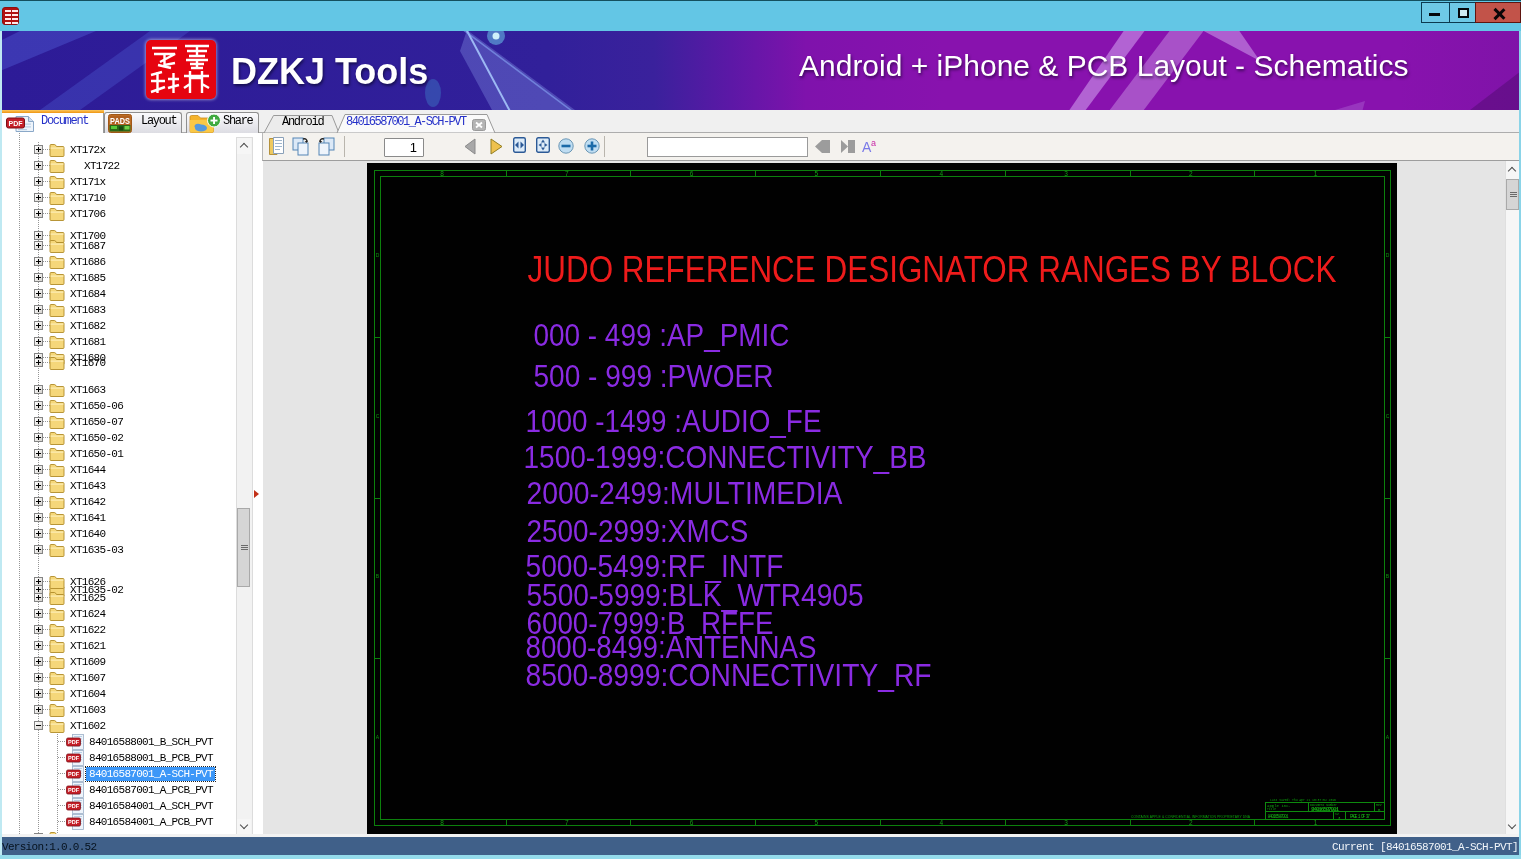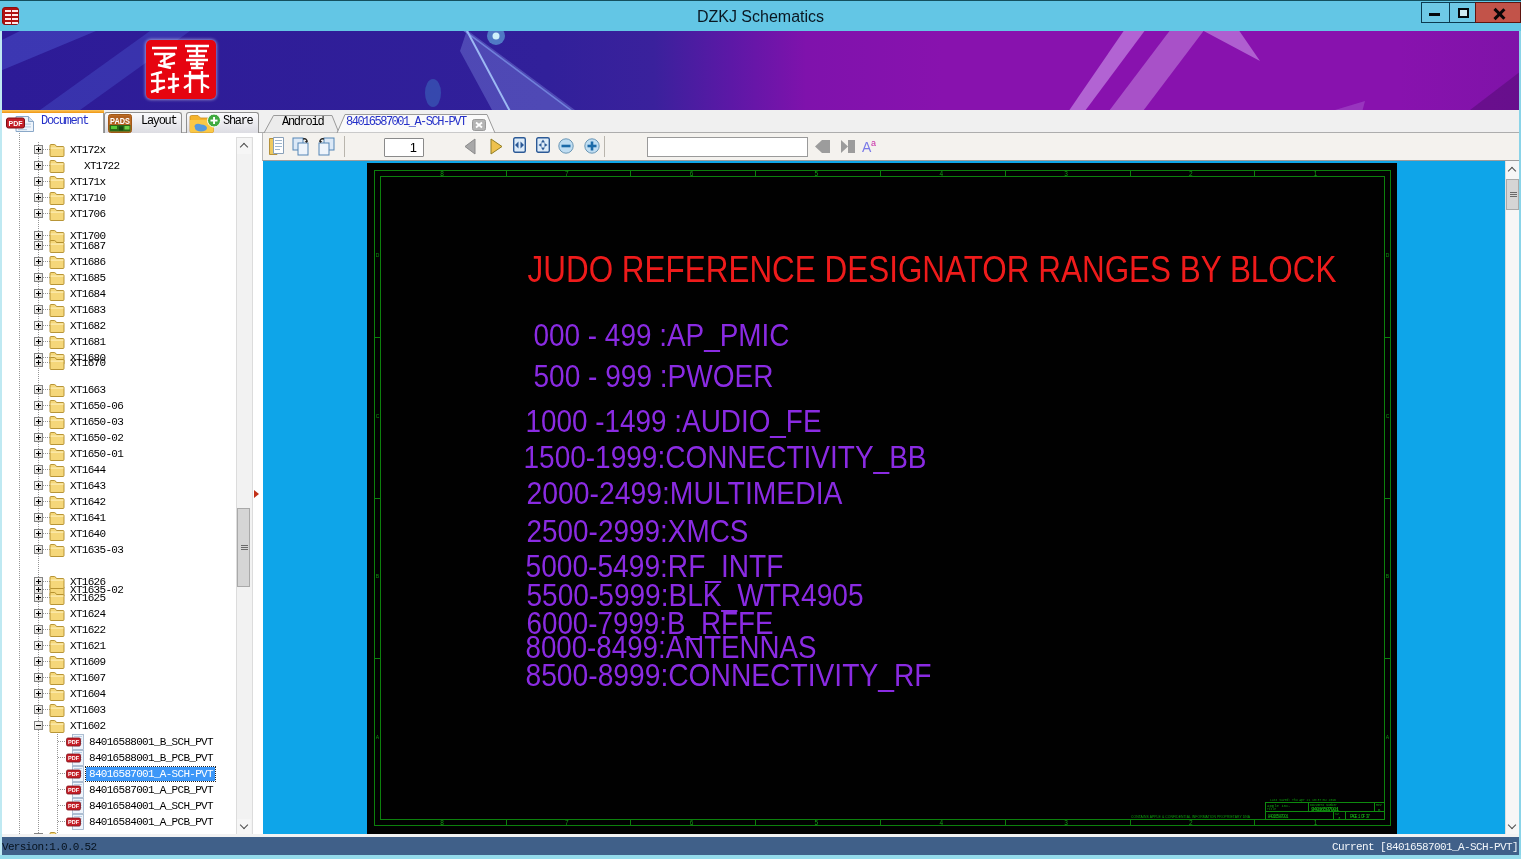--- a/index.html
+++ b/index.html
@@ -51,41 +51,40 @@
 
 #splitter{position:absolute;left:253px;top:133px;width:9px;height:703px;background:#fff}
 #sparrow{position:absolute;left:1px;top:357px;width:0;height:0;border-left:5px solid #c23018;border-top:4px solid transparent;border-bottom:4px solid transparent}
 
 #toolbar{position:absolute;left:262px;top:133px;width:1259px;height:28px;background:#f4f2ee;border-left:1px solid #b9b9b9;border-bottom:1px solid #9d9d9d}
 #toolbar .sep{position:absolute;top:3px;width:1px;height:21px;background:#b9b5ad}
 .tbtext{position:absolute;top:25px;font-size:18px;color:#000000}
 #pageinput{position:absolute;left:121px;top:5px;width:40px;height:19px;background:#fff;border:1px solid #8a8a8a;border-radius:1px;font-size:13px;text-align:right;padding-right:6px;line-height:17px}
 #findinput{position:absolute;left:384px;top:4px;width:161px;height:20px;background:#fff;border:1px solid #9a9a9a}
 
-#viewer{position:absolute;left:263px;top:161px;width:1242px;height:673px;background:#0ea5e9;overflow:hidden}
+#viewer{position:absolute;left:263px;top:161px;width:1242px;height:673px;background:#e5e5e5;overflow:hidden}
 #page{position:absolute;left:104px;top:2px;width:1030px;height:671px;background:#010101}
 
 #vscroll{position:absolute;left:1505px;top:161px;width:14px;height:673px;background:#f6f6f6;border-left:1px solid #dfdfdf}
 .sbtn{position:absolute;left:0;width:14px;height:16px;background:#f6f6f6}
 .thumb{position:absolute;left:0;width:13px;background:#d5d5d5;border:1px solid #a9a9a9}
 .grip{position:absolute;left:3px;width:7px;height:1px;background:#6a6a6a;box-shadow:0 2px 0 #6a6a6a,0 4px 0 #6a6a6a}
 .chev{position:absolute;width:6px;height:6px;border-left:1.6px solid #4c4c4c;border-top:1.6px solid #4c4c4c}
 
 #statusstrip{position:absolute;left:0;top:834px;width:1521px;height:3px;background:#f2f2f2}
 #statusbar{position:absolute;left:0;top:837px;width:1521px;height:18px;background:#406089}
 #statusbar .ver{position:absolute;left:2px;top:4px;font-family:"Liberation Mono",monospace;font-size:11px;letter-spacing:-0.7px;color:#06121e}
 #statusbar .cur{position:absolute;right:3px;top:4px;font-family:"Liberation Mono",monospace;font-size:11px;letter-spacing:-0.6px;color:#f2f6fa}
 #bottomstrip{position:absolute;left:0;top:855px;width:1521px;height:4px;background:#94dbeb}
 #rightedge{position:absolute;left:1519px;top:31px;width:2px;height:824px;background:#8ad4e8}
 </style></head>
 <body>
 
 <div id="titlebar">
  <div id="appicon"></div>
- <div class="tname">DZKJ Schematics</div>
  <div class="wbtn" id="btnmin">
       <i></i>
     </div>
  <div class="wbtn" id="btnmax">
       <i></i>
     </div>
  <div class="wbtn" id="btnclose">
       <i></i>
     </div>
 </div>
@@ -109,20 +108,22 @@
  <div id="logo">
   <svg class="abs" style="left:0;top:0" width="70" height="59" viewBox="0 0 70 59">
    <g stroke="#fff" stroke-width="2.4" fill="none">
     <path d="M6 8 H31 M8 14 H29 L14 22 M18.5 14 V25 L29 23 M12 25 L25 28"></path>
     <path d="M39 6 H63 M41 11 H61 M43 16 H59 M51 6 V16 M40 20 H62 M44 24 H58 M51 20 V28 M45 28 H57"></path>
     <path d="M5 35 L16 32 M5 41 H19 M11.5 32 V53 M5 52 L19 47 M22 39 H33 M27.5 33 V53 M22 48 L33 45"></path>
     <path d="M38 36 H63 M44 31 V53 M56 31 V53 M38 48 L44 44 M56 44 L63 48 M44 38 H56"></path>
    </g>
   </svg>
  </div>
+ <div id="bnr1">DZKJ Tools</div>
+ <div id="bnr2">Android + iPhone &amp; PCB Layout - Schematics</div>
 </div>
 
 <div id="tabstrip">
  <div class="bline"></div>
  <div class="rtab" id="tab-layout"></div>
  <div class="rtab" id="tab-share"></div>
  <div id="tab-schematic">
       <div class="otop"></div>
     </div>
 
@@ -328,21 +329,21 @@
 </svg>
 <span class="tlabel" style="left:70px">XT1650-06</span>
 </div>
 <div class="trow" style="top:281px">
 <span class="hdots" style="left:43px;width:7px"></span>
 <span class="pm"></span>
 <svg class="fic" style="left:49px;top:2px" width="16" height="13" viewBox="0 0 16 13">
 <path d="M1 3 L1 11.5 Q1 12.5 2 12.5 L14 12.5 Q15 12.5 15 11.5 L15 3.5 Q15 2.5 14 2.5 L7.5 2.5 L6.3 0.8 Q6 0.5 5.5 0.5 L2 0.5 Q1 0.5 1 1.5 Z" fill="#f5d77a" stroke="#b08b28" stroke-width="0.9"></path>
 <path d="M1.6 4.1 L14.4 4.1" stroke="#fdf0bd" stroke-width="1.1"></path>
 </svg>
-<span class="tlabel" style="left:70px">XT1650-03</span>
+<span class="tlabel" style="left:70px">XT1650-07</span>
 </div>
 <div class="trow" style="top:297px">
 <span class="hdots" style="left:43px;width:7px"></span>
 <span class="pm"></span>
 <svg class="fic" style="left:49px;top:2px" width="16" height="13" viewBox="0 0 16 13">
 <path d="M1 3 L1 11.5 Q1 12.5 2 12.5 L14 12.5 Q15 12.5 15 11.5 L15 3.5 Q15 2.5 14 2.5 L7.5 2.5 L6.3 0.8 Q6 0.5 5.5 0.5 L2 0.5 Q1 0.5 1 1.5 Z" fill="#f5d77a" stroke="#b08b28" stroke-width="0.9"></path>
 <path d="M1.6 4.1 L14.4 4.1" stroke="#fdf0bd" stroke-width="1.1"></path>
 </svg>
 <span class="tlabel" style="left:70px">XT1650-02</span>
 </div>

